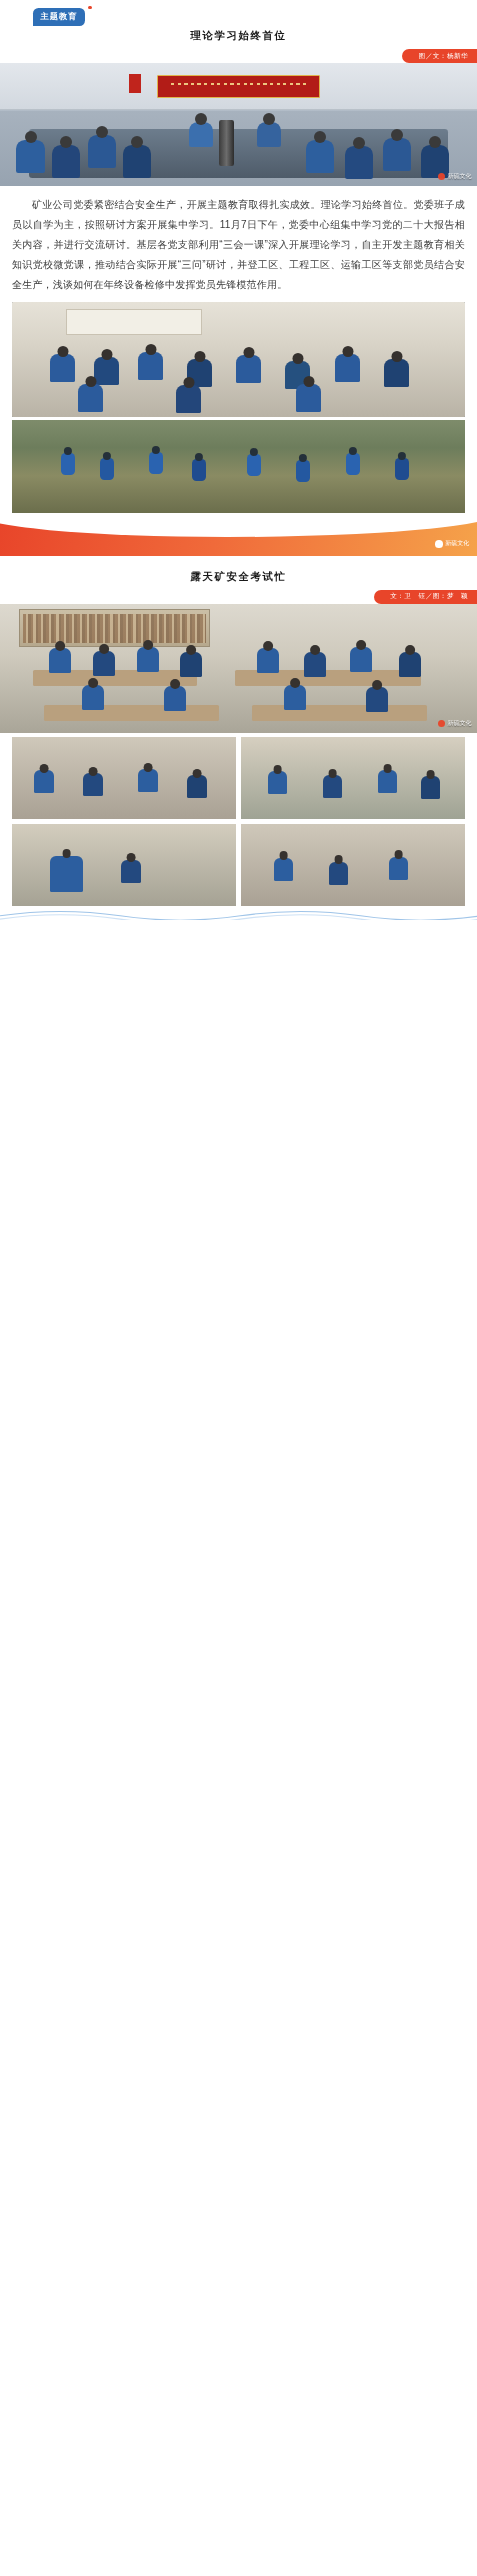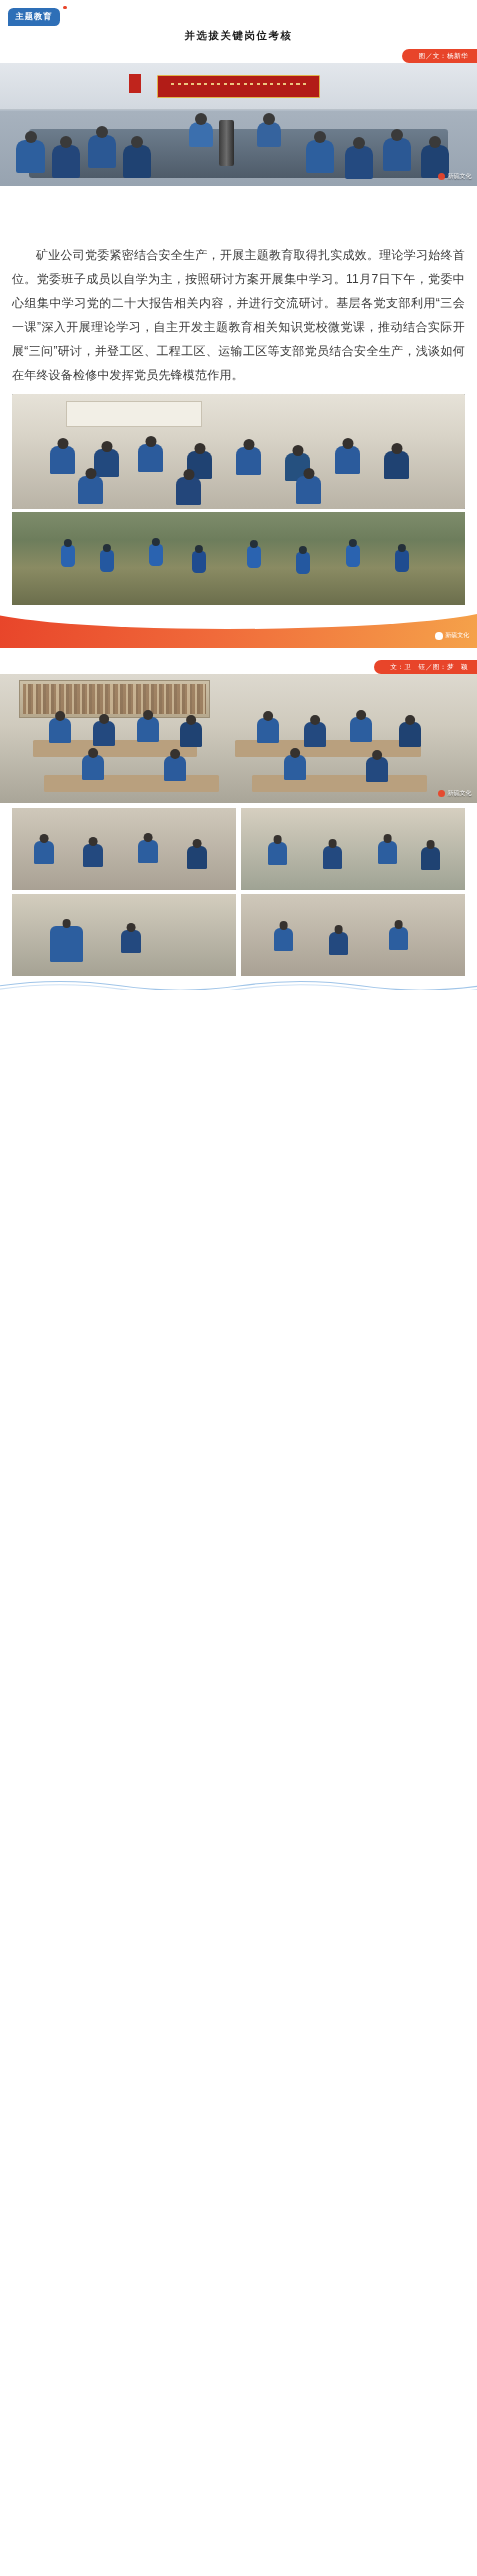--- a/index.html
+++ b/index.html
@@ -5,21 +5,21 @@
   * { box-sizing: border-box; margin: 0; padding: 0; }
   body {
     width: 477px;
     background: #ffffff;
     font-family: "Liberation Sans", sans-serif;
     color: #333;
   }
   .page { width: 477px; position: relative; background: #fff; }
 
   
-  .sec-tag-wrap { padding: 7.7px 0 0 7.7px; position: relative; height: 25px; }
+  .sec-tag-wrap { padding: 7.7px 0 0 7.7px; position: relative; height: 25px; margin-left: 25px; }
   .sec-tag {
     display: inline-block;
     background: #2e6fb7;
     color: #fff;
     font-size: 8.2px;
     font-weight: bold;
     letter-spacing: 1.1px;
     padding: 3.3px 7.7px 3.8px 7.7px;
     border-radius: 5.5px 5.5px 5.5px 0;
     position: relative;
@@ -224,27 +224,26 @@
     color:#fff; font-size:6px;
   }
   .red-wave .wm .badge{
     width:7.7px;height:7.7px;border-radius:50%;background:#fff;
     display:inline-block;
   }
 
   
   .para {
     padding: 8.8px 12px 3.3px 12px;
-    font-size: 12px;
+    font-size: 10px;
     line-height: 2.0;
     color: #3a3a3a;
     text-align: justify;
     text-indent: 2em;
     letter-spacing: 0.2px;
-    margin-top: 48px;
   }
   .gap { height: 7.7px; }
 
   
   .blue-wave { height: 14.2px; position: relative; overflow:hidden; }
   .blue-wave svg { display:block; }
 
   .section-divider { height: 9.8px; }
 </style>
 </head>
@@ -253,21 +252,21 @@
 <div class="page">
 
   <div class="sec-tag-wrap">
     <span class="sec-tag">
       <span>主题教育</span>
       <span class="dot"></span>
     </span>
   </div>
 
   <div class="title-bar">
-    <h2>并选拔关键岗位考核</h2>
+    <h2>理论学习始终首位</h2>
   </div>
   <div class="byline-row">
     <div class="byline">图／文：杨新华</div>
   </div>
 
   <div class="photo ph-meeting">
     <div class="room"></div>
     <div class="backwall"></div>
     <div class="flag"></div>
     <div class="banner"></div>
@@ -365,20 +364,23 @@
     <div class="wm">
       <span class="badge"></span>
       <span>新硫文化</span>
     </div>
   </div>
 
 
   <div class="section-divider"></div>
 
 
+  <div class="title-bar">
+    <h2>露天矿安全考试忙</h2>
+  </div>
   <div class="byline-row">
     <div class="byline">文：卫　钰／图：梦　颖</div>
   </div>
 
   <div class="photo ph-exam">
     <div class="bg"></div>
     <div class="shelf"></div>
     <div class="desk" style="left:33px;top:66px;width:164px;"></div>
     <div class="desk" style="left:235px;top:66px;width:186px;"></div>
     <div class="desk" style="left:44px;top:101px;width:175px;"></div>

